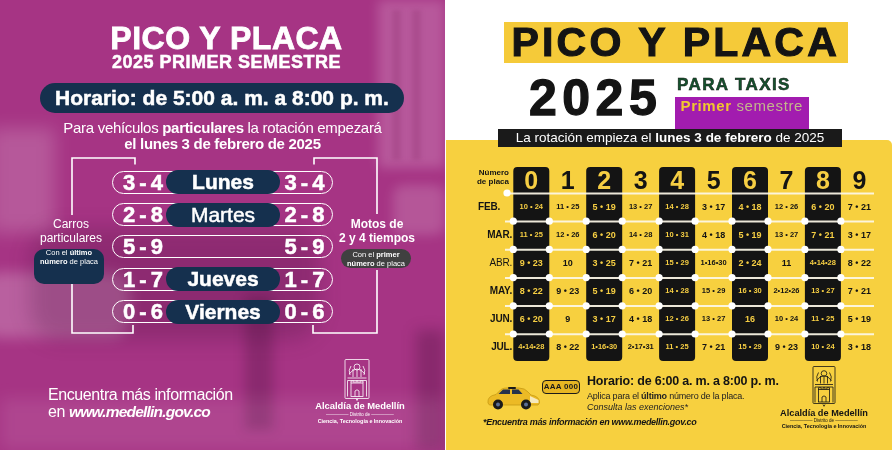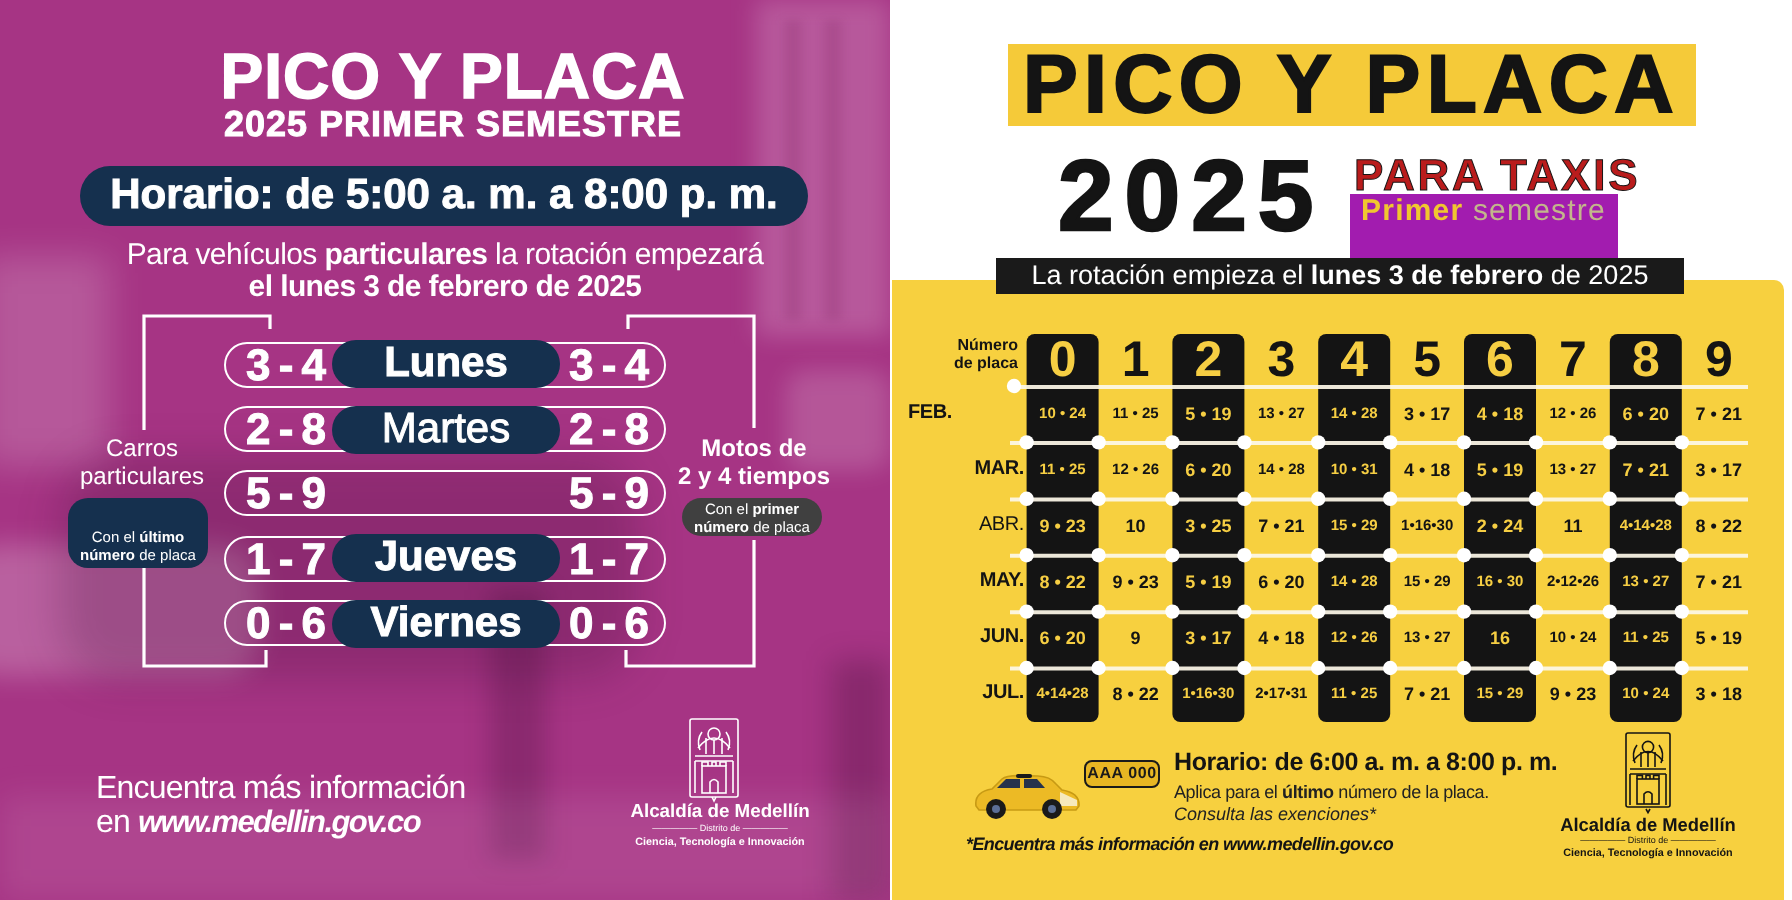--- a/index.html
+++ b/index.html
@@ -44,21 +44,21 @@
 
     <polyline points="72,271 72,333 133,333 133,325"></polyline>
 
     <polyline points="314,164.5 314,158 377,158 377,214"></polyline>
 
     <polyline points="377,270 377,333 313,333 313,325"></polyline>
   </svg>
 
   <div class="abs ctr" style="left:11px;top:217px;width:120px;font-size:12px;font-weight:normal;color:#fff;line-height:14px">Carros<br>particulares</div>
 
-  <div class="abs ctr" style="left:34px;top:249px;width:70px;height:35px;background:#15304e;border-radius:10px;color:#fff;font-size:7.5px;line-height:8.5px;padding-top:16px;box-sizing:border-box">Con el <b>último</b><br><b>número</b> de placa</div>
+  <div class="abs ctr" style="left:34px;top:249px;width:70px;height:35px;background:#15304e;border-radius:10px;color:#fff;font-size:7.5px;line-height:8.5px;padding-top:0;box-sizing:border-box">Con el <b>último</b><br><b>número</b> de placa</div>
 
   <div class="abs ctr" style="left:317px;top:217px;width:120px;font-size:12px;font-weight:bold;color:#fff;line-height:14px">Motos de<br>2 y 4 tiempos</div>
 
   <div class="abs ctr" style="left:341px;top:249px;width:70px;height:19px;background:#404040;border-radius:10px;color:#fff;font-size:7.5px;line-height:8.5px;padding-top:2px;box-sizing:border-box">Con el <b>primer</b><br><b>número</b> de placa</div>
 
   <div class="abs" style="left:112px;top:170.6px;width:221px;height:23px;border:1.5px solid #fff;border-radius:13px;box-sizing:border-box"></div>
 
   <div class="abs ctr" style="left:115px;top:170.6px;width:55px;font-size:22px;font-weight:bold;color:#fff;line-height:23px;letter-spacing:-1px;-webkit-text-stroke:0.5px #fff">3 - 4</div>
 
   <div class="abs ctr" style="left:166px;top:170.1px;width:114px;height:24px;background:#15304e;border-radius:12px;font-size:21px;font-weight:bold;color:#fff;line-height:24px;-webkit-text-stroke:0.5px #fff">Lunes</div>
@@ -117,21 +117,21 @@
     <text x="60" y="66.5" fill="#fff" font-size="5.4" font-weight="bold" text-anchor="middle" font-family="Liberation Sans">Ciencia, Tecnología e Innovación</text>
   </svg>
 </div>
 
 <div class="abs" style="left:446px;top:0;width:450px;height:450px;background:#fff;overflow:hidden">
 
   <div class="abs ctr" style="left:58px;top:21.6px;width:343.5px;height:41.4px;background:#f5ca39;font-size:41px;font-weight:bold;color:#141414;line-height:41.4px;letter-spacing:3.2px;-webkit-text-stroke:1.1px #141414">PICO Y PLACA</div>
 
   <div class="abs" style="left:83px;top:72px;width:150px;height:52px;font-size:50px;font-weight:bold;color:#141414;letter-spacing:5.5px;line-height:52px;-webkit-text-stroke:1.3px #141414">2025</div>
 
-  <div class="abs" style="left:231px;top:75px;font-size:22px;font-weight:bold;color:#b91c1c;letter-spacing:1.4px;-webkit-text-stroke:0.5px #141414">PARA TAXIS</div>
+  <div class="abs" style="left:231px;top:75px;font-size:17px;font-weight:bold;color:#14532d;letter-spacing:1.4px;-webkit-text-stroke:0.5px #141414">PARA TAXIS</div>
 
   <div class="abs ctr" style="left:228.5px;top:97px;width:134.5px;height:33px;background:#a21caf;color:#f0c62f;font-size:15px;line-height:18px;letter-spacing:0.6px"><b>Primer</b> <span style="color:#c3b68b">semestre</span></div>
 
   <div class="abs ctr" style="left:52px;top:129px;width:344px;height:18px;z-index:3;background:#1a1a1a;color:#fff;font-size:13.5px;line-height:18px">La rotación empieza el <b>lunes 3 de febrero</b> de 2025</div>
 
   <div class="abs" style="left:0;top:140px;width:446px;height:310px;background:#f7d03f;border-radius:0 5px 0 0"></div>
 
   <div class="abs" style="left:20px;top:168px;width:43px;font-size:8px;font-weight:bold;color:#141414;text-align:right;line-height:9px">Número<br>de placa</div>
 
   <svg class="abs" width="450" height="310" viewBox="0 0 450 310" style="left:0;top:140px">
@@ -221,21 +221,21 @@
   <div class="abs ctr" style="left:249.6px;top:167px;width:36px;font-size:25px;font-weight:bold;color:#141414;line-height:26px">5</div>
 
   <div class="abs ctr" style="left:286.0px;top:167px;width:36px;font-size:25px;font-weight:bold;color:#f6ce43;line-height:26px">6</div>
 
   <div class="abs ctr" style="left:322.5px;top:167px;width:36px;font-size:25px;font-weight:bold;color:#141414;line-height:26px">7</div>
 
   <div class="abs ctr" style="left:358.9px;top:167px;width:36px;font-size:25px;font-weight:bold;color:#f6ce43;line-height:26px">8</div>
 
   <div class="abs ctr" style="left:395.4px;top:167px;width:36px;font-size:25px;font-weight:bold;color:#141414;line-height:26px">9</div>
 
-  <div class="abs" style="left:8px;top:200.5px;width:46px;font-size:10px;font-weight:bold;color:#141414;text-align:left;letter-spacing:-0.2px">FEB.</div>
+  <div class="abs" style="left:20px;top:200.5px;width:46px;font-size:10px;font-weight:bold;color:#141414;text-align:center;letter-spacing:-0.2px">FEB.</div>
 
   <div class="abs" style="left:20px;top:228.7px;width:46px;font-size:10px;font-weight:bold;color:#141414;text-align:right;letter-spacing:-0.2px">MAR.</div>
 
   <div class="abs" style="left:20px;top:256.9px;width:46px;font-size:10px;font-weight:normal;color:#141414;text-align:right;letter-spacing:-0.2px">ABR.</div>
 
   <div class="abs" style="left:20px;top:285.1px;width:46px;font-size:10px;font-weight:bold;color:#141414;text-align:right;letter-spacing:-0.2px">MAY.</div>
 
   <div class="abs" style="left:20px;top:313.3px;width:46px;font-size:10px;font-weight:bold;color:#141414;text-align:right;letter-spacing:-0.2px">JUN.</div>
 
   <div class="abs" style="left:20px;top:341.0px;width:46px;font-size:10px;font-weight:bold;color:#141414;text-align:right;letter-spacing:-0.2px">JUL.</div>

